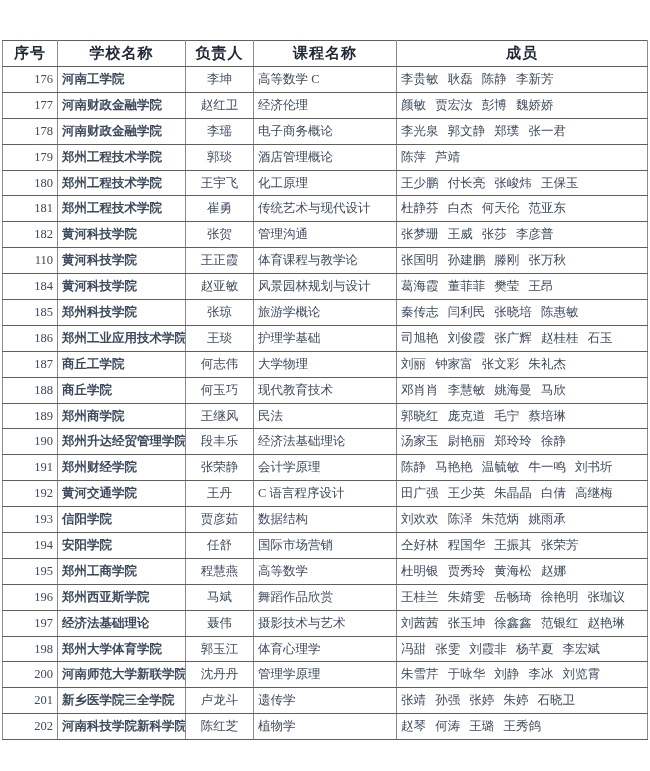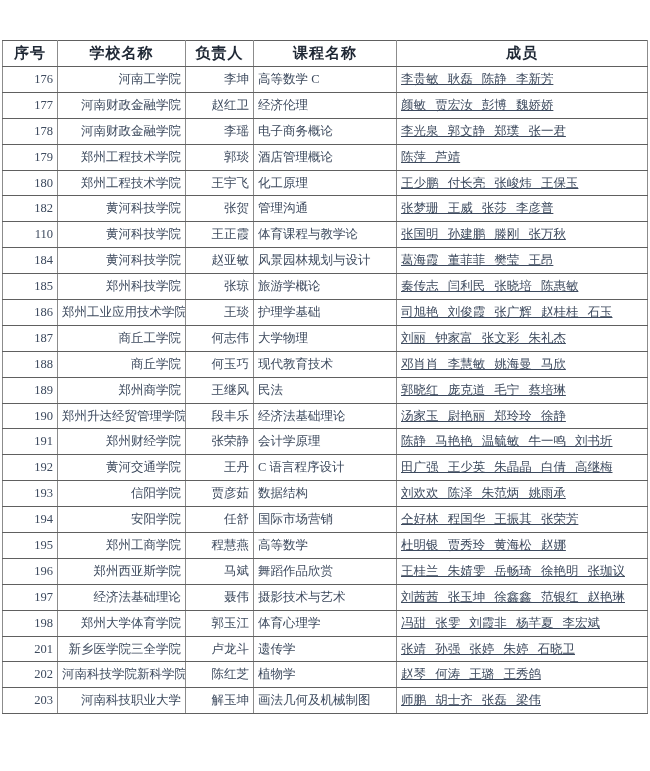--- a/index.html
+++ b/index.html
@@ -48,28 +48,27 @@
     height: 25.9px;
     font-size: 12.5px;
     color: #3d4a5e;
     padding: 2px 4px;
   }
   td.cell-no {
     text-align: right;
     font-size: 13px;
     padding: 2px 1px;
   }
-  td.cell-school { text-align: right; }
-  td.cell-leader { text-align: right; }
+  td.cell-school { text-align: left; font-weight: bold; }
+  td.cell-leader { text-align: center; }
   td.cell-course { text-align: left; }
   td.cell-members {
     text-align: left;
     word-spacing: 6px;
     padding-left: 7px;
-    text-decoration: underline;
   }
 </style>
 </head>
 <body>
 
 <div class="page">
   <table class="course-table">
     <colgroup>
       <col class="c-no">
       <col class="c-school">
@@ -116,20 +115,27 @@
     <td class="cell-members">陈萍 芦靖</td>
   </tr>
         <tr>
     <td class="cell-no">180</td>
     <td class="cell-school">郑州工程技术学院</td>
     <td class="cell-leader">王宇飞</td>
     <td class="cell-course">化工原理</td>
     <td class="cell-members">王少鹏 付长亮 张峻炜 王保玉</td>
   </tr>
         <tr>
+    <td class="cell-no">181</td>
+    <td class="cell-school">郑州工程技术学院</td>
+    <td class="cell-leader">崔勇</td>
+    <td class="cell-course">传统艺术与现代设计</td>
+    <td class="cell-members">杜静芬 白杰 何天伦 范亚东</td>
+  </tr>
+        <tr>
     <td class="cell-no">182</td>
     <td class="cell-school">黄河科技学院</td>
     <td class="cell-leader">张贺</td>
     <td class="cell-course">管理沟通</td>
     <td class="cell-members">张梦珊 王威 张莎 李彦普</td>
   </tr>
         <tr>
     <td class="cell-no">110</td>
     <td class="cell-school">黄河科技学院</td>
     <td class="cell-leader">王正霞</td>
@@ -235,35 +241,35 @@
     <td class="cell-members">刘茜茜 张玉坤 徐鑫鑫 范银红 赵艳琳</td>
   </tr>
         <tr>
     <td class="cell-no">198</td>
     <td class="cell-school">郑州大学体育学院</td>
     <td class="cell-leader">郭玉江</td>
     <td class="cell-course">体育心理学</td>
     <td class="cell-members">冯甜 张雯 刘霞非 杨芊夏 李宏斌</td>
   </tr>
         <tr>
+    <td class="cell-no">200</td>
+    <td class="cell-school">河南师范大学新联学院</td>
+    <td class="cell-leader">沈丹丹</td>
+    <td class="cell-course">管理学原理</td>
+    <td class="cell-members">朱雪芹 于咏华 刘静 李冰 刘览霄</td>
+  </tr>
+        <tr>
     <td class="cell-no">201</td>
     <td class="cell-school">新乡医学院三全学院</td>
     <td class="cell-leader">卢龙斗</td>
     <td class="cell-course">遗传学</td>
     <td class="cell-members">张靖 孙强 张婷 朱婷 石晓卫</td>
   </tr>
         <tr>
     <td class="cell-no">202</td>
     <td class="cell-school">河南科技学院新科学院</td>
     <td class="cell-leader">陈红芝</td>
     <td class="cell-course">植物学</td>
     <td class="cell-members">赵琴 何涛 王璐 王秀鸽</td>
   </tr>
-        <tr>
-    <td class="cell-no">203</td>
-    <td class="cell-school">河南科技职业大学</td>
-    <td class="cell-leader">解玉坤</td>
-    <td class="cell-course">画法几何及机械制图</td>
-    <td class="cell-members">师鹏 胡士齐 张磊 梁伟</td>
-  </tr>
       </tbody>
   </table>
 </div>
 
 </body></html>

